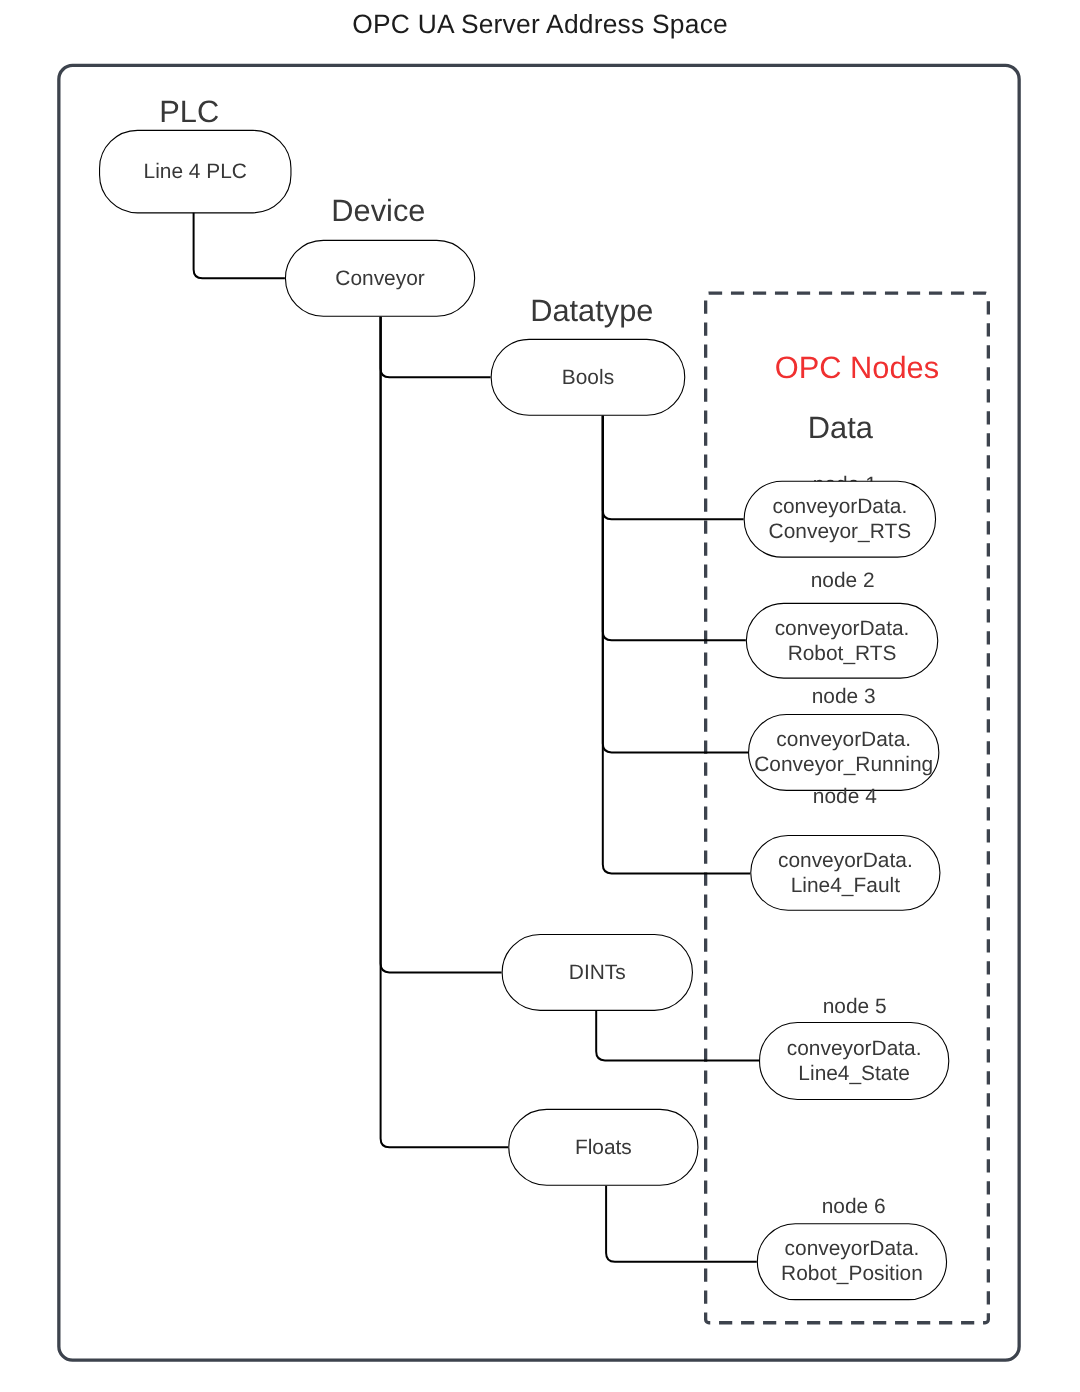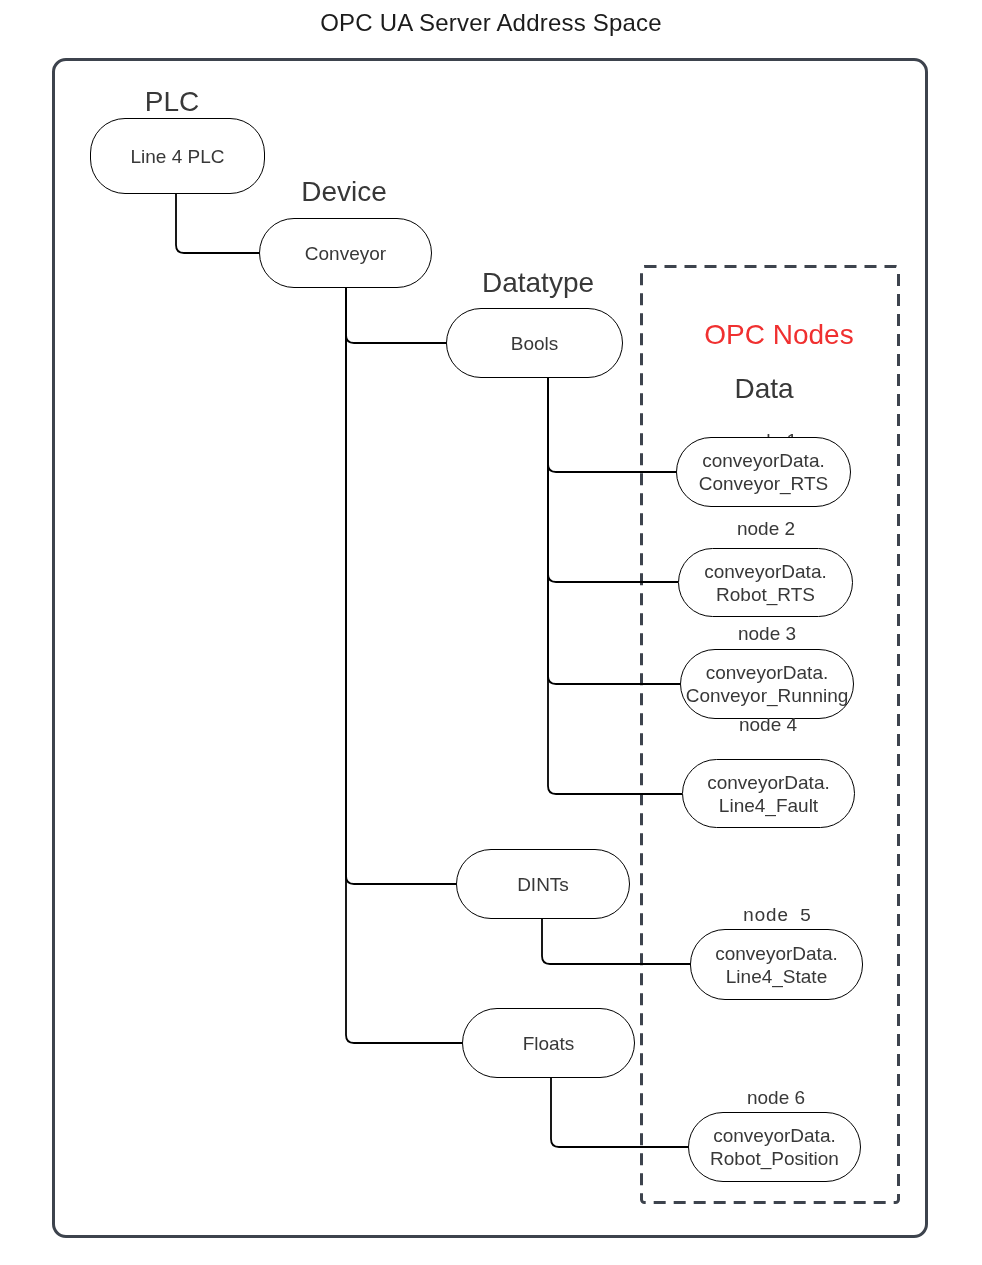--- a/index.html
+++ b/index.html
@@ -124,21 +124,21 @@
     <span>conveyorData.</span>
     <span>Conveyor_Running</span>
   </div>
 
   <div class="nlabel" style="left:768px;top:714px;">node 4</div>
   <div class="pill" style="left:682px;top:759px;width:173px;height:69px;">
     <span>conveyorData.</span>
     <span>Line4_Fault</span>
   </div>
 
-  <div class="nlabel" style="left:777px;top:905px;font-family:Liberation Mono, monospace;">node 5</div>
+  <div class="nlabel" style="left:777px;top:905px;">node 5</div>
   <div class="pill" style="left:690px;top:929px;width:173px;height:71px;">
     <span>conveyorData.</span>
     <span>Line4_State</span>
   </div>
 
   <div class="nlabel" style="left:776px;top:1087px;">node 6</div>
   <div class="pill" style="left:688px;top:1112px;width:173px;height:70px;">
     <span>conveyorData.</span>
     <span>Robot_Position</span>
   </div>

